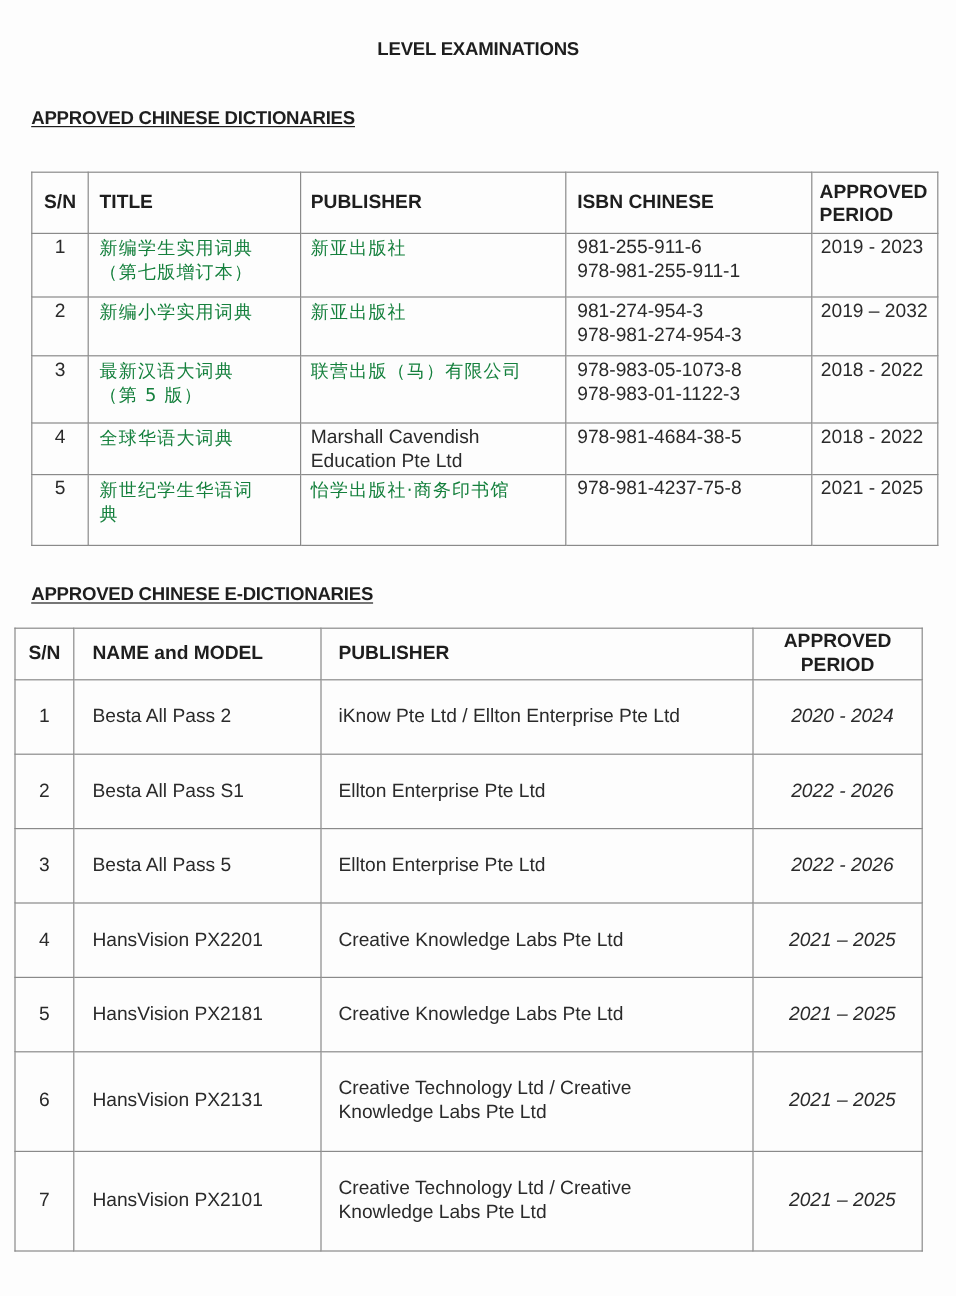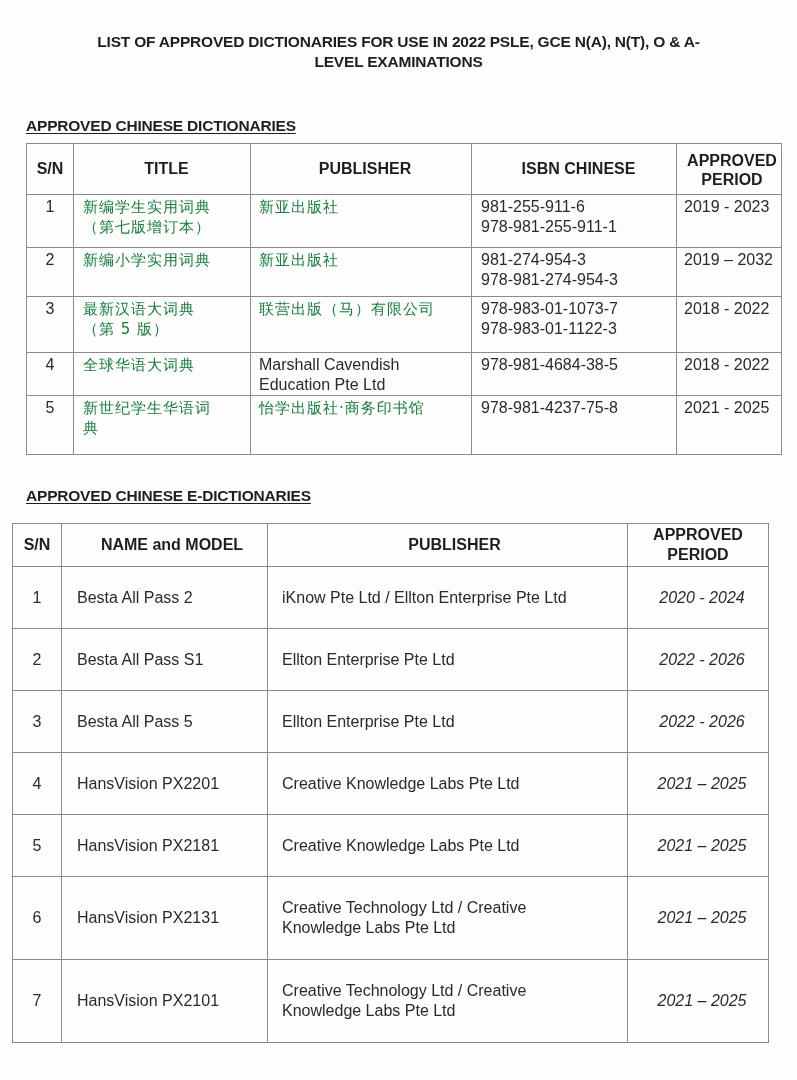--- a/index.html
+++ b/index.html
@@ -12,21 +12,21 @@
     text-align: center; font-weight: bold; font-size: 15.5px; line-height: 20px;
     letter-spacing: -0.2px; color: #1e1e1e;
   }
   .section-heading {
     position: absolute; left: 26px; font-weight: bold; font-size: 15.5px;
     text-decoration: underline; text-underline-offset: 2px; color: #1e1e1e;
     letter-spacing: -0.2px;
   }
   table { position: absolute; border-collapse: collapse; }
   td, th { border: 1.5px solid #8a8a8a; vertical-align: top; padding: 0; }
-  th { font-weight: bold; text-align: center; color: #1e1e1e; }
+  th { font-weight: bold; text-align: left; color: #1e1e1e; }
 
   
   #t1 { left: 26px; top: 143px; width: 756px; font-size: 16px; }
   #t1 th { height: 48px; vertical-align: middle; font-size: 16px; }
   #t1 .c-sn { width: 46px; text-align: center; }
   #t1 .c-title { width: 167px; padding-left: 9px; }
   #t1 .c-pub { width: 212px; padding-left: 8px; }
   #t1 .c-isbn { width: 195px; padding-left: 9px; }
   #t1 .c-per { padding-left: 6px; }
   #t1 th.c-per { line-height: 19px; padding-top: 2px; }
@@ -53,25 +53,24 @@
   #t2 td.c-sn { text-align: center; }
   #t2 td.c-per { text-align: center; padding-left: 8px; font-style: italic; }
   #t2 .rowA td { height: 61px; }
   #t2 .rowB td { height: 82px; }
   #t2 td.c-pub { padding-left: 14px; }
 </style>
 </head>
 <body>
 
 <div class="doc-title">
-  <span class="line">LIST OF APPROVED DICTIONARIES FOR USE IN 2022 PSLE, GCE N(A), N(T), O &amp; A-</span>
   <span class="line">LEVEL EXAMINATIONS</span>
 </div>
 
-<div class="section-heading" style="top:117px;text-decoration:underline;">APPROVED CHINESE DICTIONARIES</div>
+<div class="section-heading" style="top:90px;text-decoration:underline;">APPROVED CHINESE DICTIONARIES</div>
 
 <table id="t1">
   <thead>
     <tr>
       <th class="c-sn">S/N</th>
       <th class="c-title">TITLE</th>
       <th class="c-pub">PUBLISHER</th>
       <th class="c-isbn">ISBN CHINESE</th>
       <th class="c-per">
         <span class="line">APPROVED</span>
@@ -112,21 +111,21 @@
     <tr class="r3">
       <td class="c-sn">3</td>
       <td class="c-title">
         <span class="line">最新汉语大词典</span>
         <span class="line">（第 5 版）</span>
       </td>
       <td class="c-pub zh">
         <span class="line">联营出版（马）有限公司</span>
       </td>
       <td class="c-isbn">
-        <span class="line">978-983-01-1073-7</span>
+        <span class="line">978-983-05-1073-8</span>
         <span class="line">978-983-01-1122-3</span>
       </td>
       <td class="c-per">2018 - 2022</td>
     </tr>
     <tr class="r4">
       <td class="c-sn">4</td>
       <td class="c-title">
         <span class="line">全球华语大词典</span>
       </td>
       <td class="c-pub">

